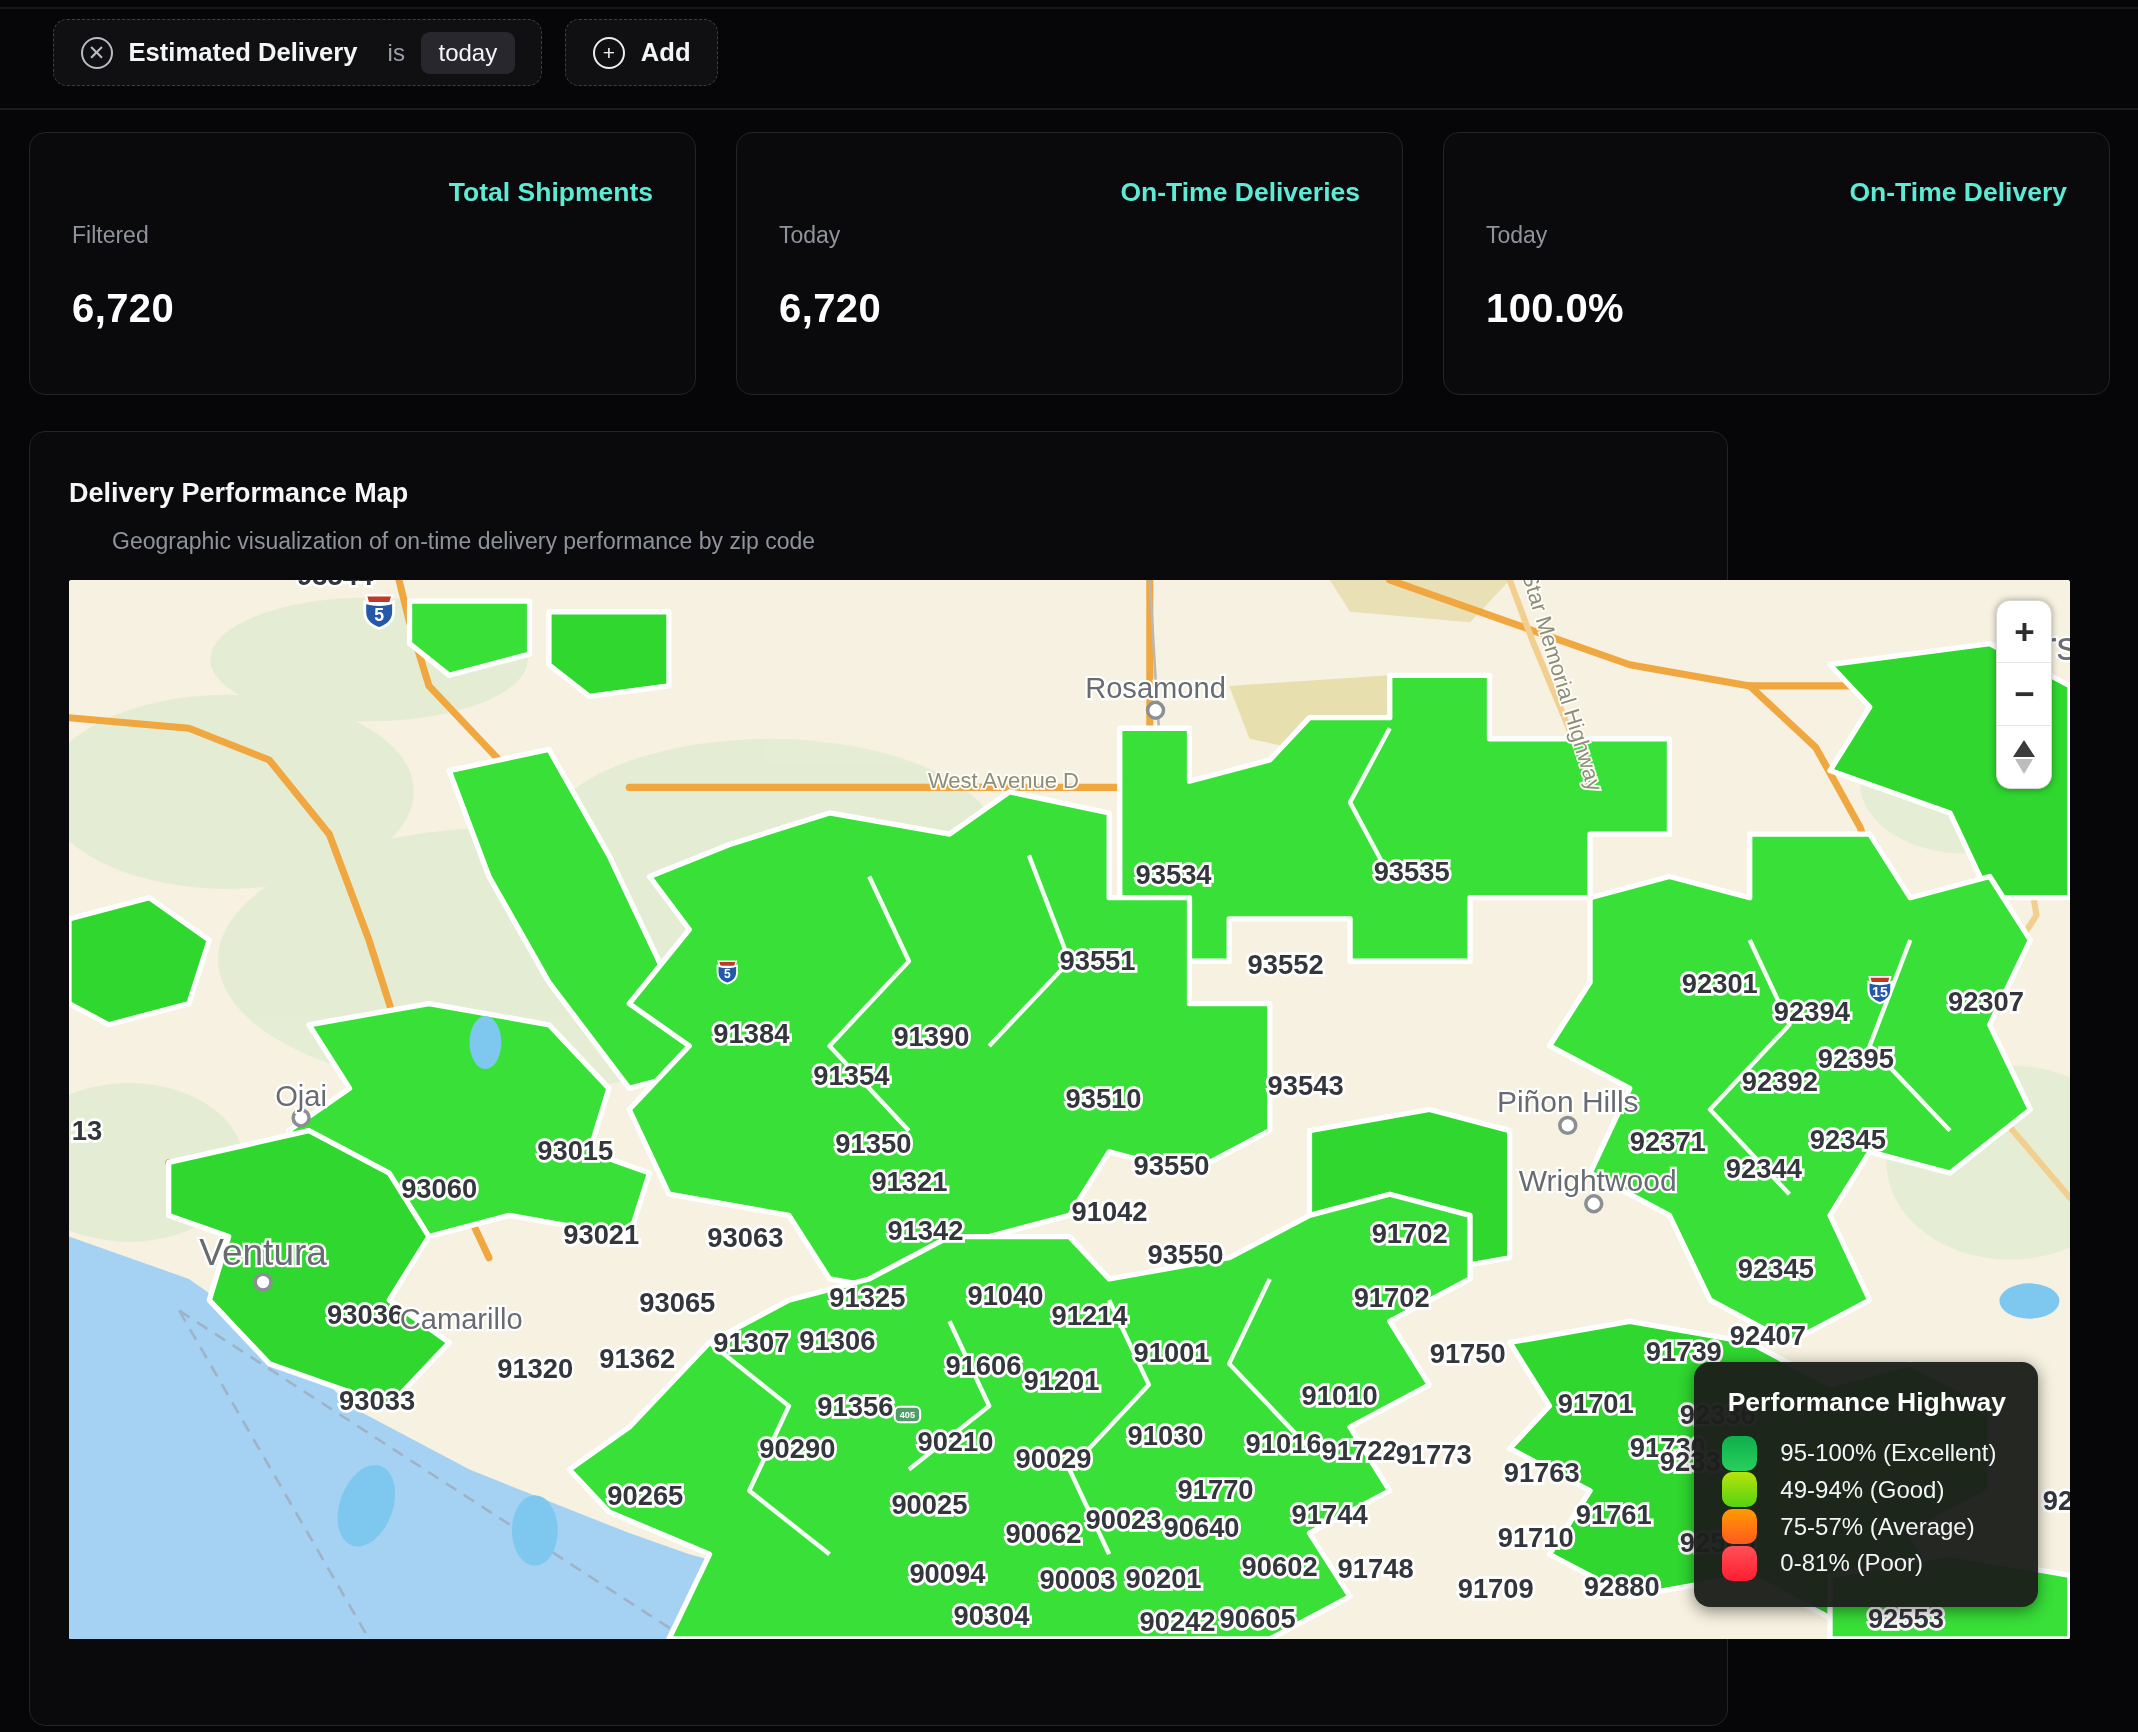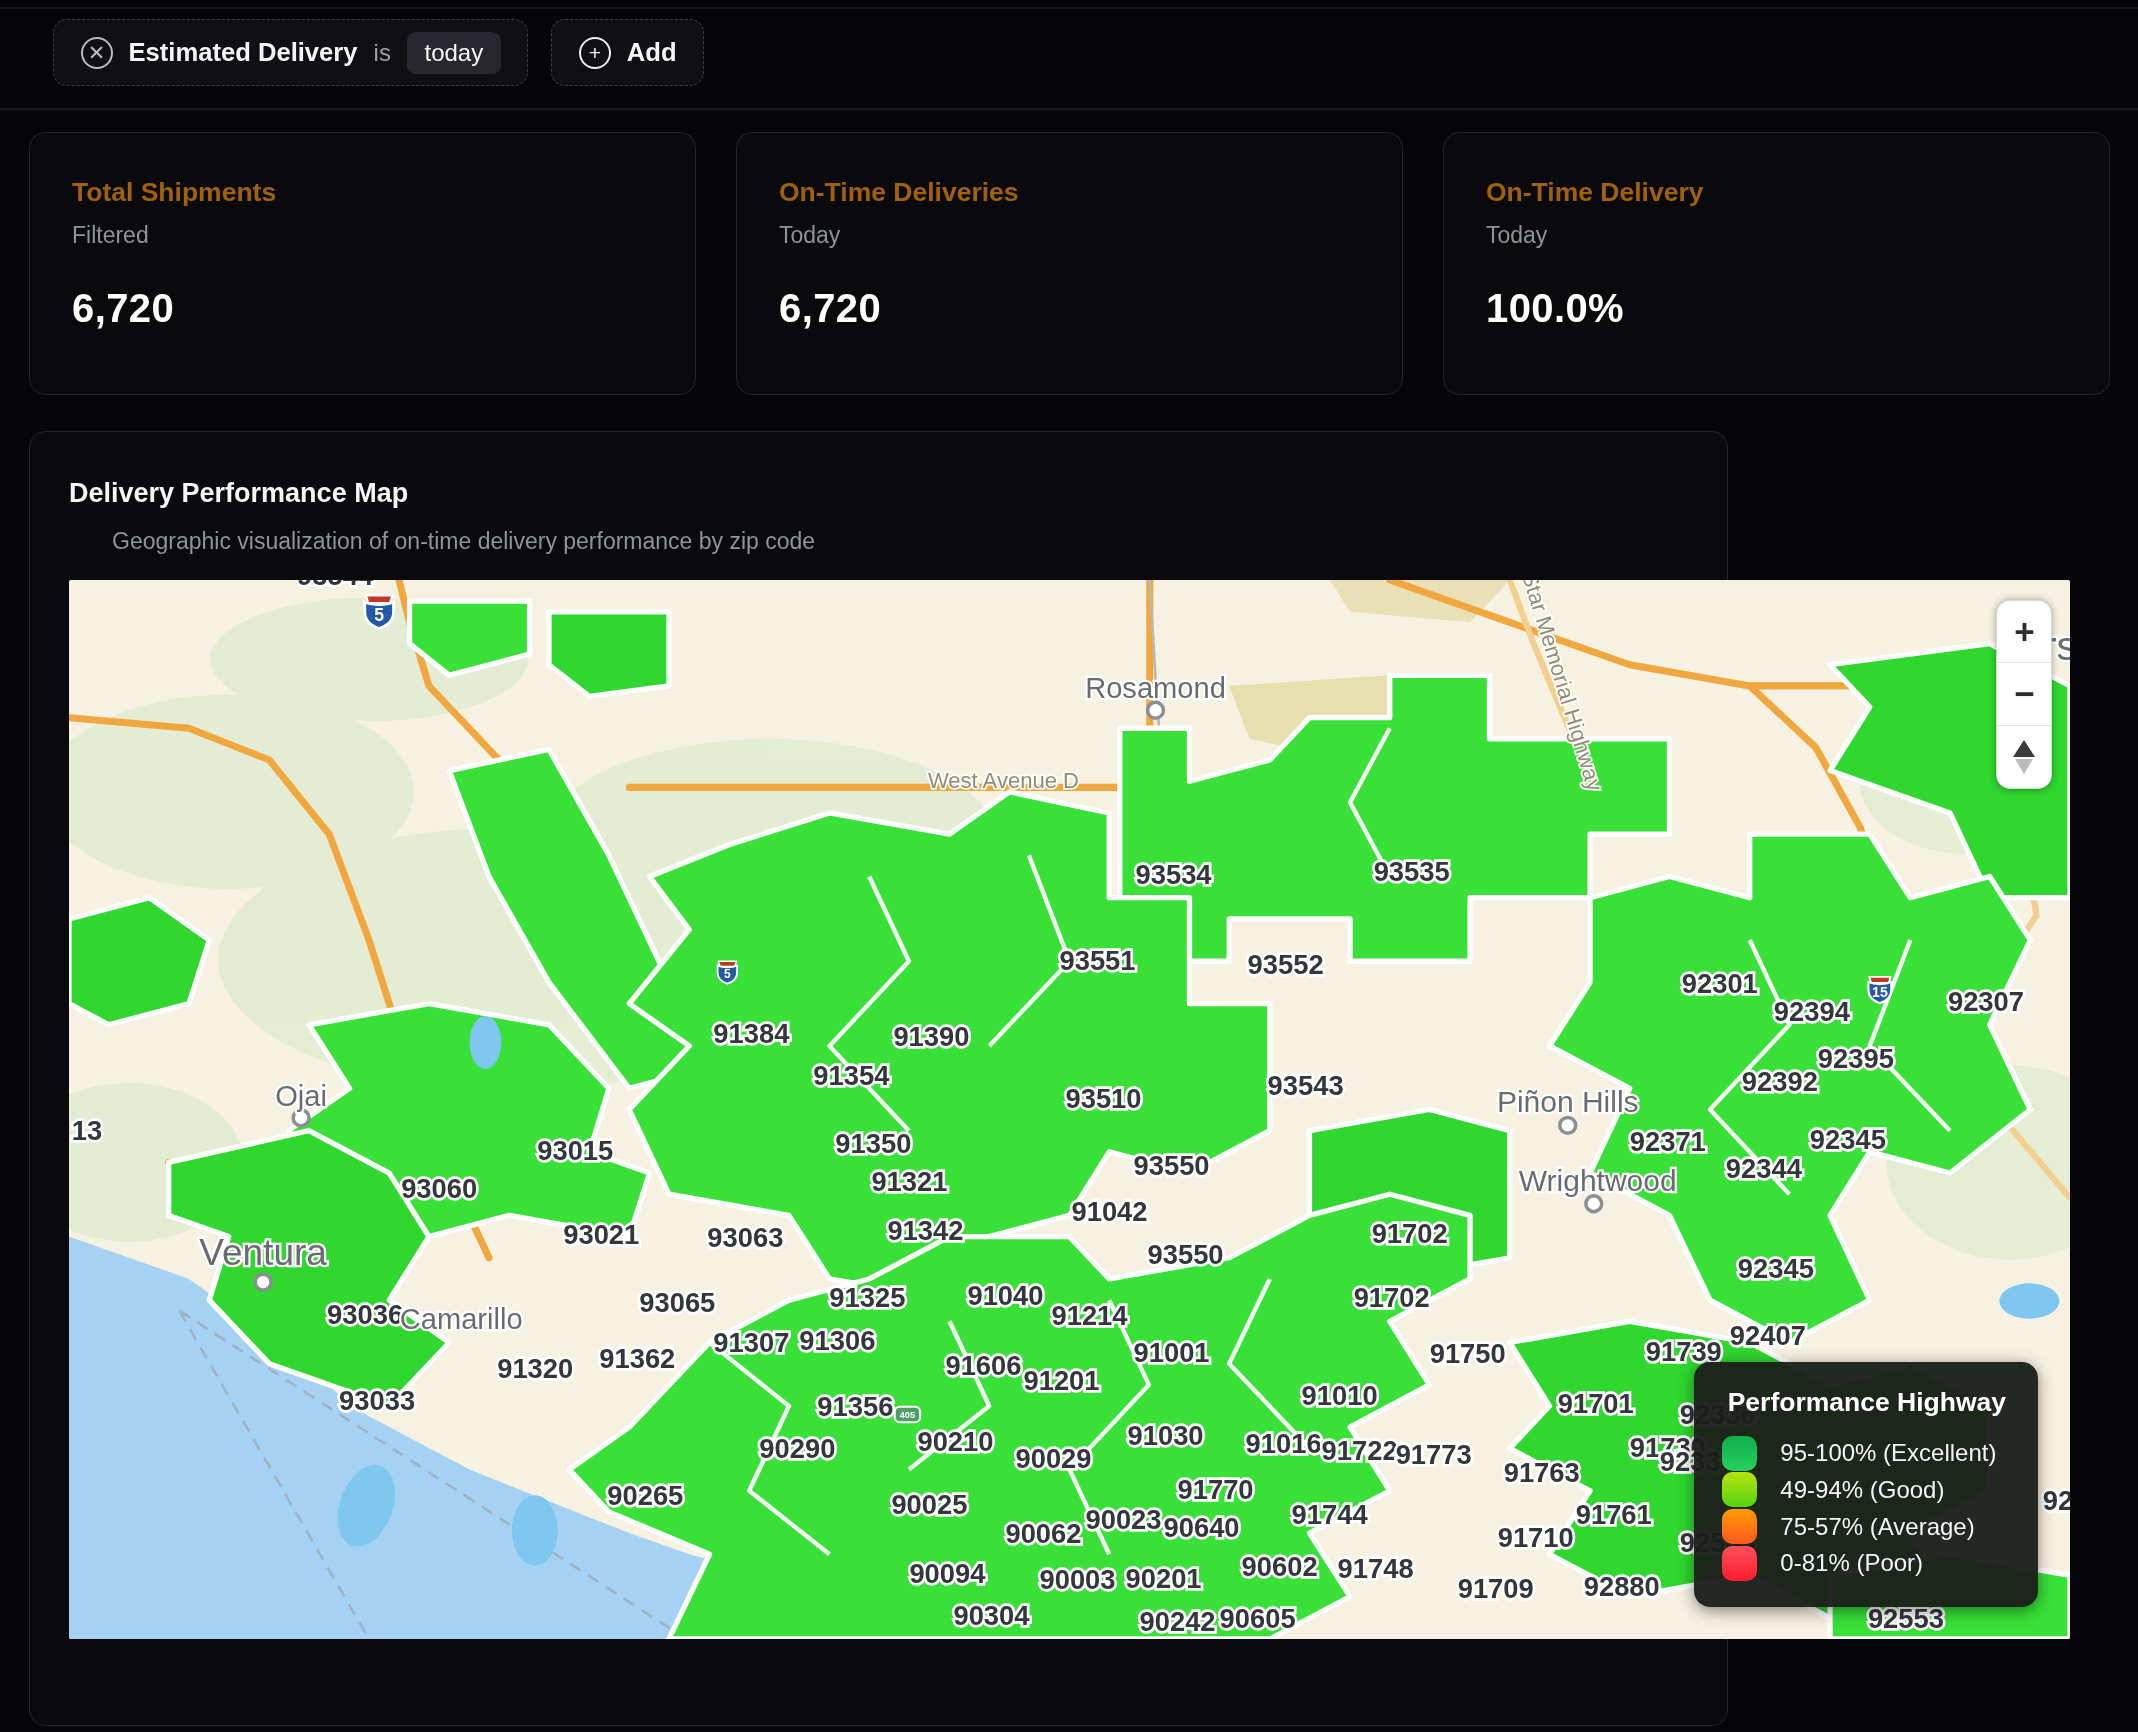--- a/index.html
+++ b/index.html
@@ -6,34 +6,34 @@
   html,body { width: 2139px; height: 1733px; background:#060608; overflow:hidden;
     font-family:"Liberation Sans","DejaVu Sans",sans-serif; }
   .page { position:relative; width:2139px; height:1733px; background:#060608; }
   .topline { position:absolute; top:7px; left:0; width:100%; height:1.8px; background:#17171b; }
 
   
   .filterbar { position:absolute; top:19.4px; left:53px; display:flex; gap:23px; }
   .chip { display:flex; align-items:center; gap:16px; height:67px; padding:0 26.5px;
     border:1.8px dashed #3d3d45; border-radius:14px; background:#101013; cursor:pointer; }
   .chip .field { color:#f4f5f7; font-size:25.6px; font-weight:600; }
-  .chip .op { color:#9ca0a8; font-size:24px; }
+  .chip .op { color:#9ca0a8; font-size:24px;margin-left:14px; }
   .chip .val { color:#f4f5f7; font-size:24px; background:#27272d; border-radius:8.8px;
     padding:7px 17.6px; }
   .icon-circle { width:32px; height:32px; border:2.2px solid #b9bcc3; border-radius:50%;
     display:flex; align-items:center; justify-content:center; color:#b9bcc3;
     font-size:21px; line-height:1; }
   .icon-circle.white { border-color:#eceef0; color:#eceef0; }
   .divider { position:absolute; top:108px; left:0; width:100%; height:1.8px; background:#1b1b1f; }
 
   
   .cards { position:absolute; top:132px; left:29px; display:flex; gap:40px; }
   .card { width:667px; height:263px; background:#0a0a0d; border:1.8px solid #232328;
     border-radius:16px; padding:44px 42px; }
-  .card .title { color:#a16207; font-size:26.5px; font-weight:700; }
+  .card .title { color:#5eead4; font-size:26.5px; font-weight:700;text-align:right; }
   .card .sub { color:#8f939b; font-size:23px; margin-top:14px; }
   .card .value { color:#ffffff; font-size:40px; font-weight:700; margin-top:37px; letter-spacing:0.4px; }
 
   
   .map-card { position:absolute; top:431px; left:29px; width:1699px; height:1295px;
     background:#0a0a0d; border:1.8px solid #232328; border-radius:16px; padding:46px 39px 0 39px; }
   .map-card .title { color:#f5f6f8; font-size:27px; font-weight:700; }
   .map-card .sub { color:#8f939b; font-size:23px; margin-top:19.4px;margin-left:43px; }
   .map-wrap { position:relative; width:2001px; height:1059px; margin-top:25px;
     overflow:hidden; background:#f6f1e0; border-radius:2.6px; cursor:grab; }

